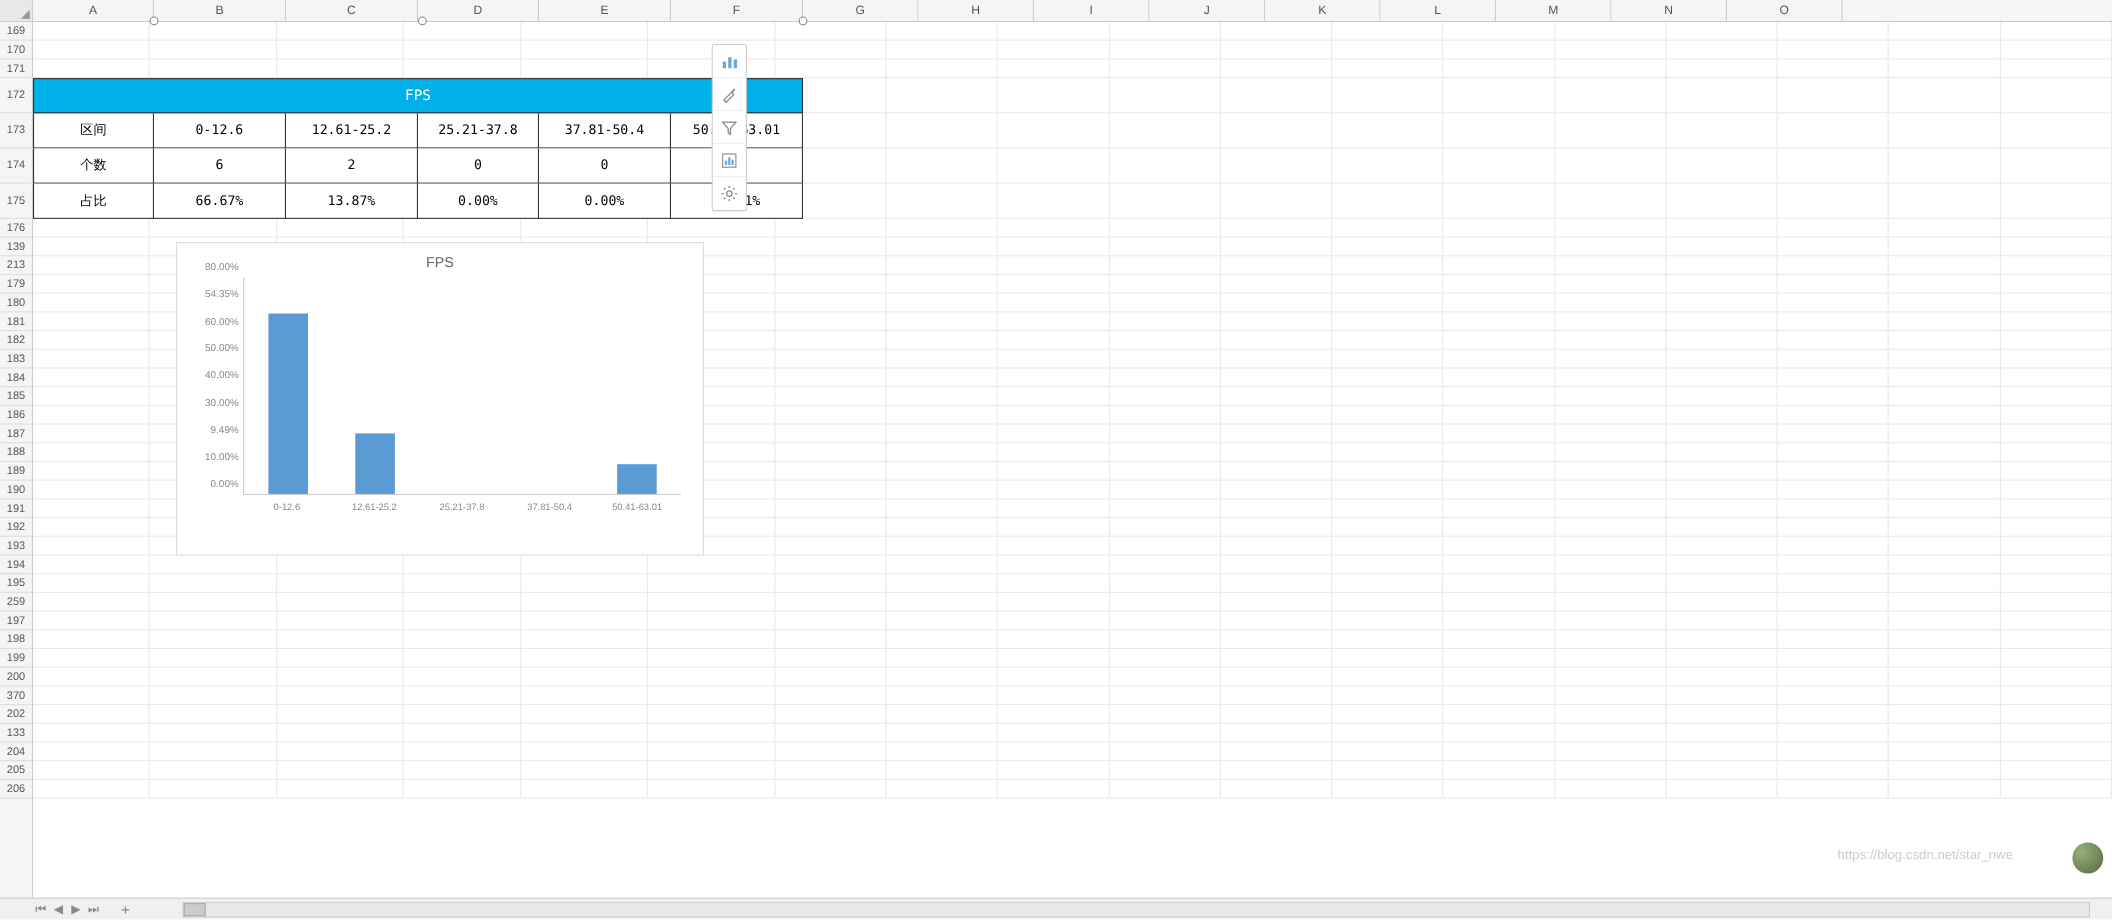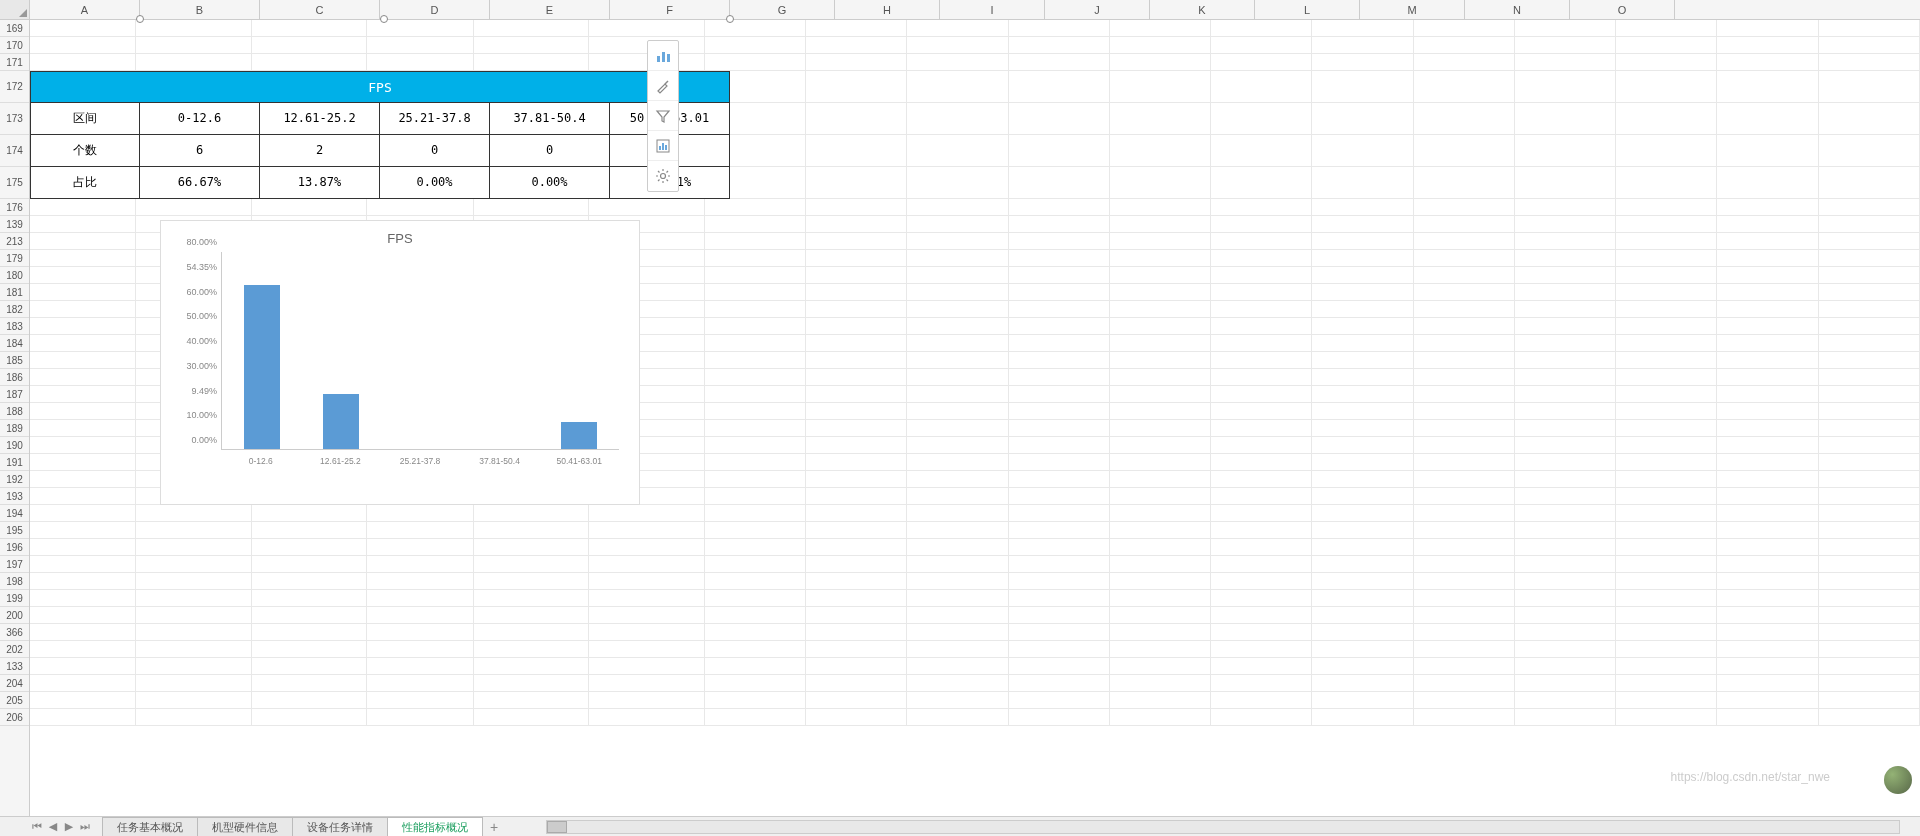--- a/index.html
+++ b/index.html
@@ -117,26 +117,26 @@
       <div class="row-head">186</div>
       <div class="row-head">187</div>
       <div class="row-head">188</div>
       <div class="row-head">189</div>
       <div class="row-head">190</div>
       <div class="row-head">191</div>
       <div class="row-head">192</div>
       <div class="row-head">193</div>
       <div class="row-head">194</div>
       <div class="row-head">195</div>
-      <div class="row-head">196</div>
+      <div class="row-head">259</div>
       <div class="row-head">197</div>
       <div class="row-head">198</div>
       <div class="row-head">199</div>
       <div class="row-head">200</div>
-      <div class="row-head">366</div>
+      <div class="row-head">370</div>
       <div class="row-head">202</div>
       <div class="row-head">133</div>
       <div class="row-head">204</div>
       <div class="row-head">205</div>
       <div class="row-head">206</div>
     </div>
   <div class="grid-body">
     <div class="grid-lines" id="gridLines">
         <div class="gl-row">
           <div class="gl-cell" style="width: 110px;"></div>
@@ -1017,23 +1017,17 @@
   </div>
 </div>
 
 <div class="sheet-tabs">
   <div class="nav-arrows">
     <div class="nav-arr">⏮</div>
     <div class="nav-arr">◀</div>
     <div class="nav-arr">▶</div>
     <div class="nav-arr">⏭</div>
   </div>
-  <div id="sheetTabs" style="display:flex;">
-      <div class="tab">任务基本概况</div>
-      <div class="tab">机型硬件信息</div>
-      <div class="tab">设备任务详情</div>
-      <div class="tab active">性能指标概况</div>
-    </div>
   <div class="tab-add">+</div>
   <div class="scroll-track">
     <div class="scroll-thumb"></div>
   </div>
 </div>
 
 </body></html>

